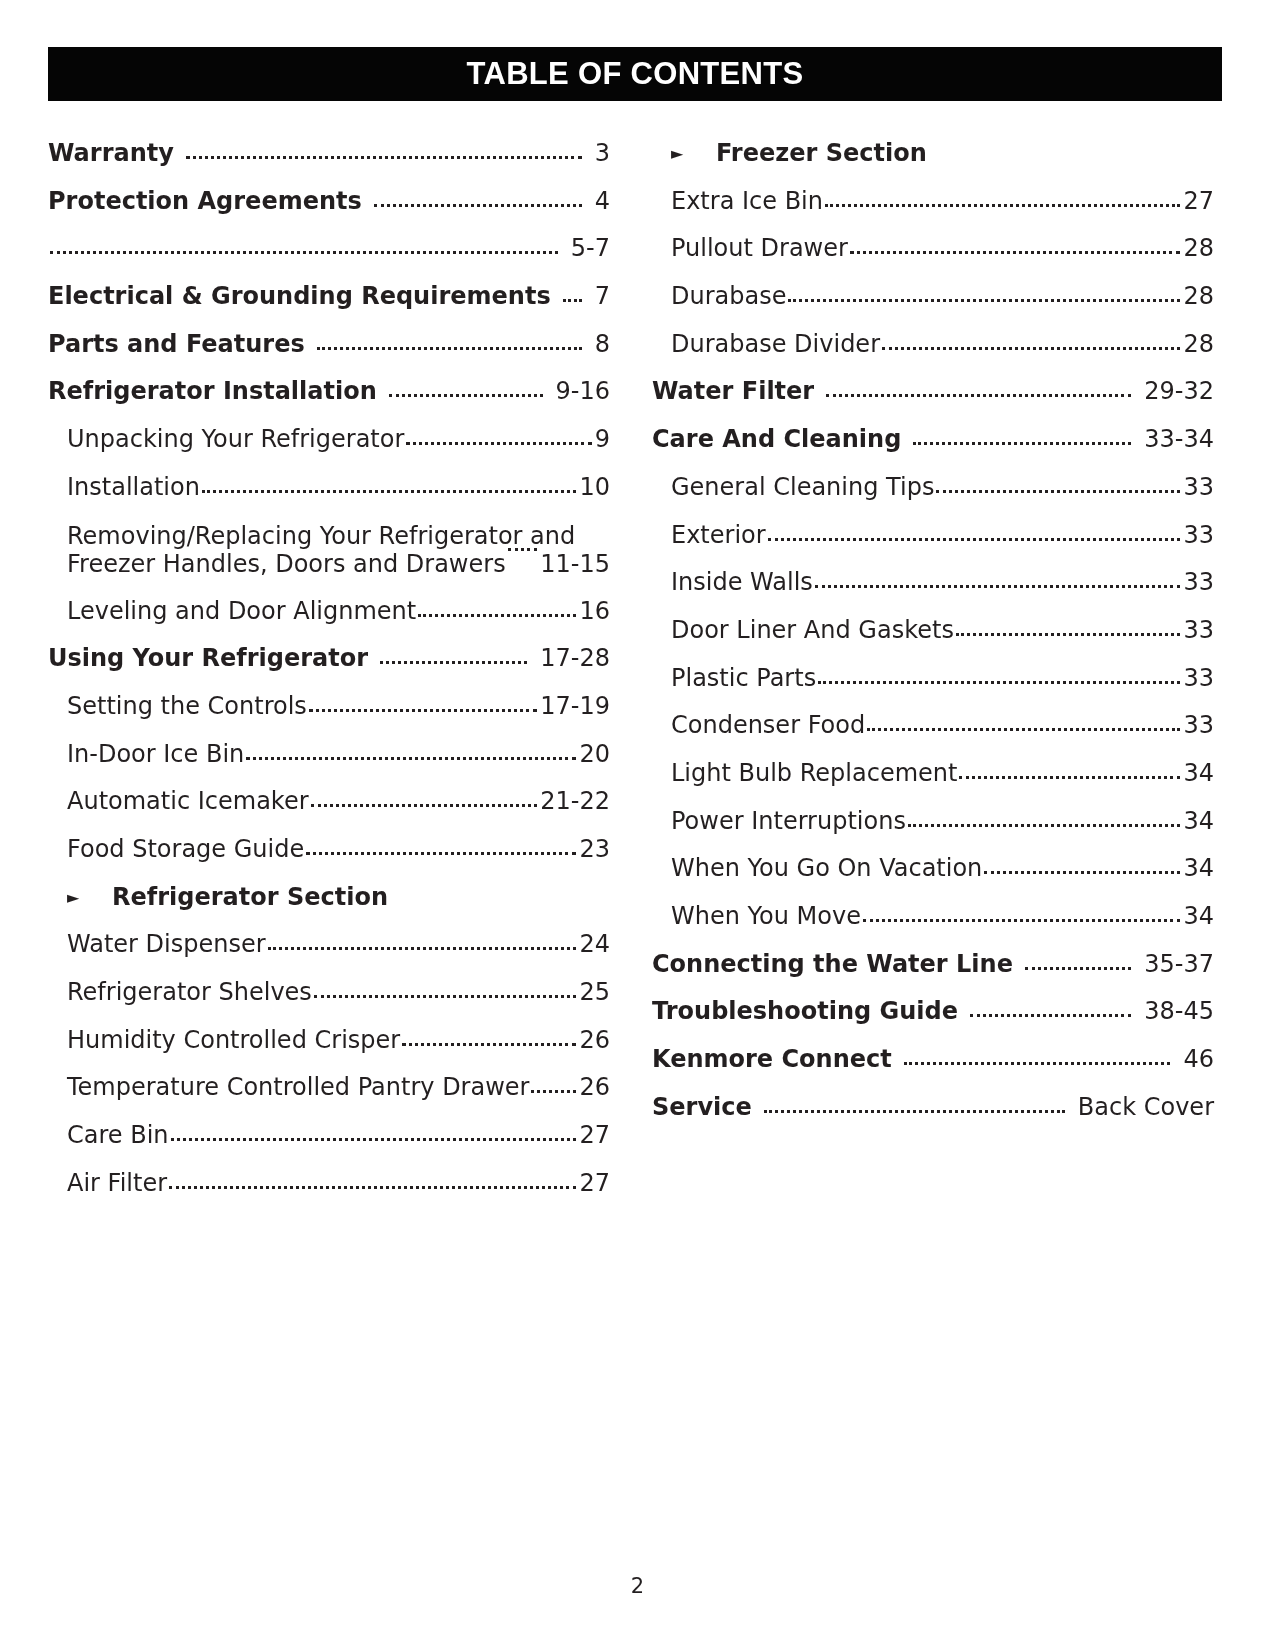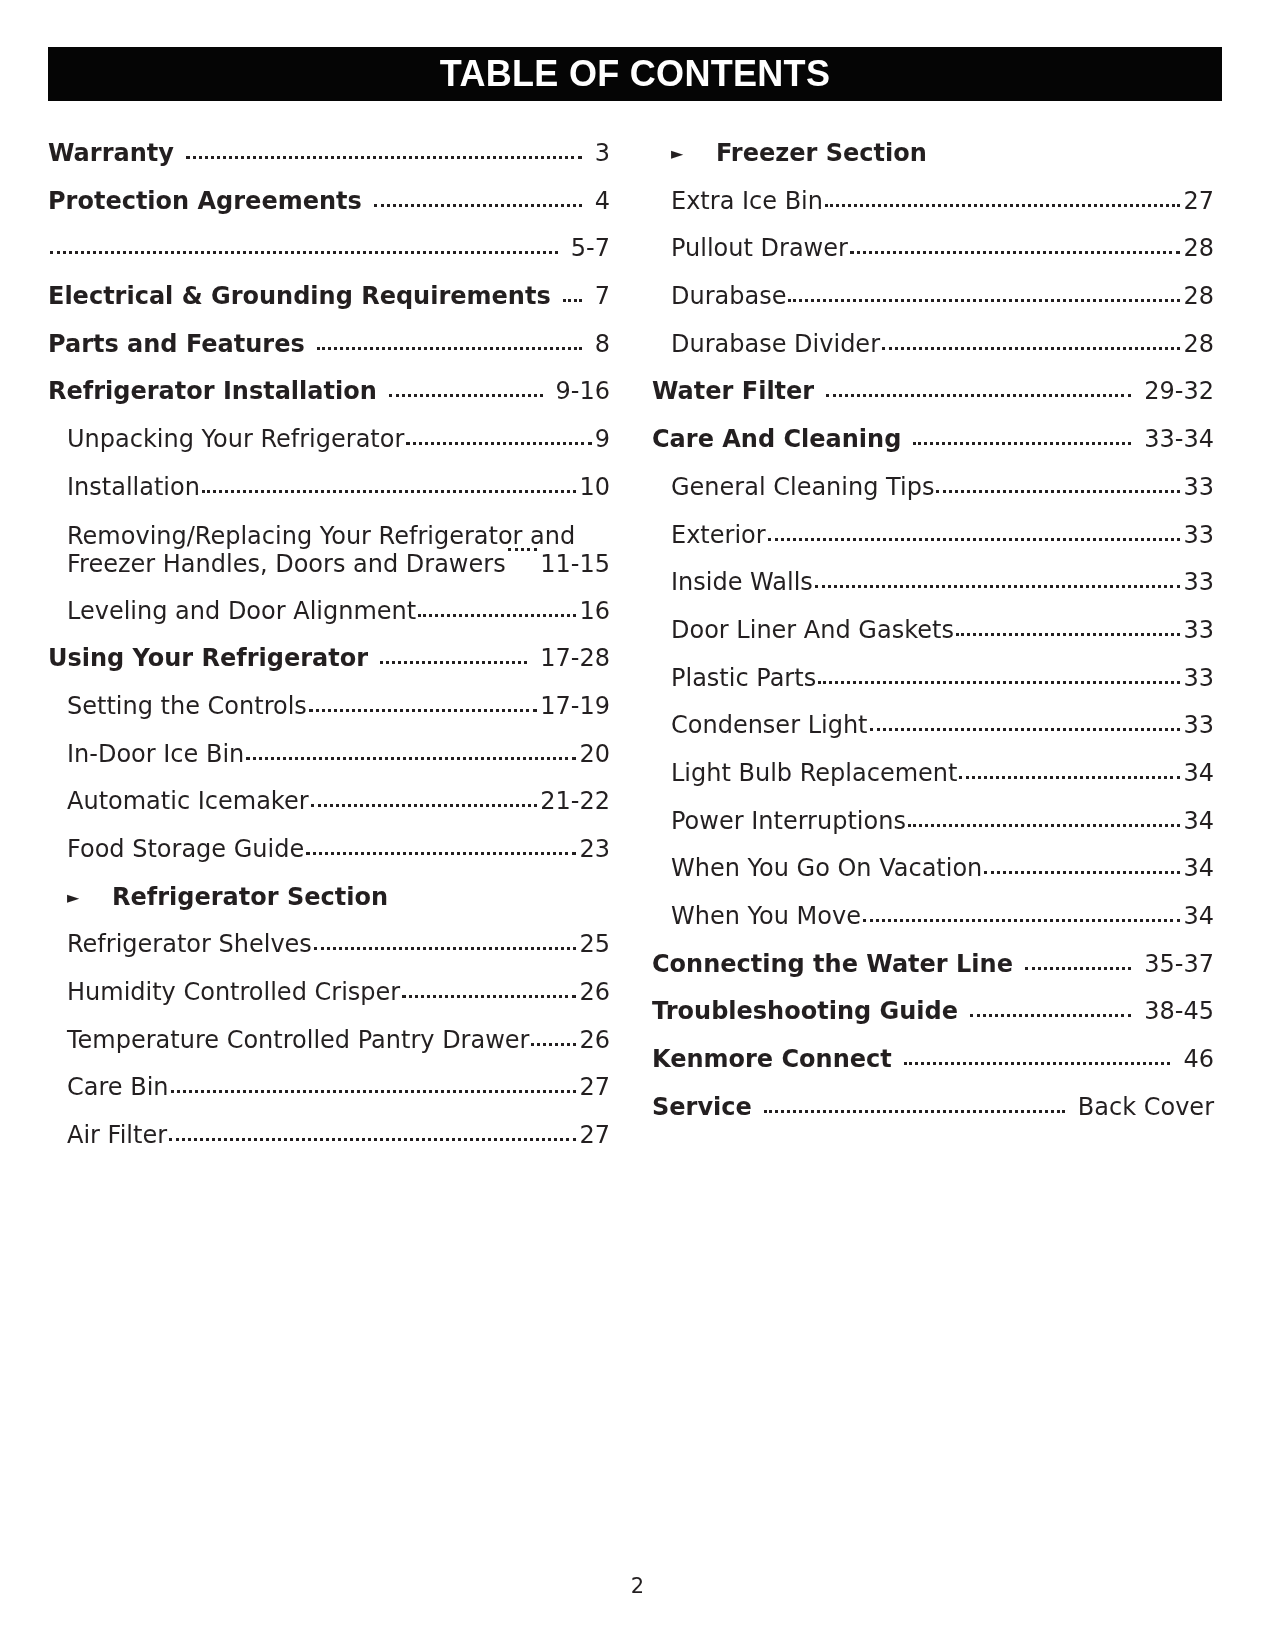--- a/index.html
+++ b/index.html
@@ -6,21 +6,21 @@
   body {
     width: 1275px; height: 1650px; position: relative; overflow: hidden;
     font-family: "DejaVu Sans", "Liberation Sans", sans-serif;
     color: #231f20;
   }
   .header {
     position: absolute; left: 48px; top: 47px; width: 1174px; height: 54px;
     background: #050505; color: #ffffff;
     display: flex; align-items: center; justify-content: center;
     font-family: "Liberation Sans", sans-serif; font-weight: bold;
-    font-size: 36px; letter-spacing: 0.3px;
+    font-size: 31px; letter-spacing: 0.3px;
   }
   .col { position: absolute; top: 130px; }
   .col.left { left: 48px; width: 562px; }
   .col.right { left: 652px; width: 562px; }
   .entry {
     display: flex; align-items: baseline;
     height: 47.7px; font-size: 24px; line-height: 47.7px;
     white-space: nowrap;
   }
   .entry.bold { font-weight: bold; gap: 10px; }
@@ -128,20 +128,25 @@
   <div class="entry sub">
       <span class="label">Food Storage Guide</span>
       <span class="dots"></span>
       <span class="page">23</span>
     </div>
   <div class="section-head">
       <span class="arrow">►</span>
       <span>Refrigerator Section</span>
     </div>
   <div class="entry sub">
+      <span class="label">Water Dispenser</span>
+      <span class="dots"></span>
+      <span class="page">24</span>
+    </div>
+  <div class="entry sub">
       <span class="label">Refrigerator Shelves</span>
       <span class="dots"></span>
       <span class="page">25</span>
     </div>
   <div class="entry sub">
       <span class="label">Humidity Controlled Crisper</span>
       <span class="dots"></span>
       <span class="page">26</span>
     </div>
   <div class="entry sub">
@@ -215,21 +220,21 @@
       <span class="label">Door Liner And Gaskets</span>
       <span class="dots"></span>
       <span class="page">33</span>
     </div>
   <div class="entry sub">
       <span class="label">Plastic Parts</span>
       <span class="dots"></span>
       <span class="page">33</span>
     </div>
   <div class="entry sub">
-      <span class="label">Condenser Light</span>
+      <span class="label">Condenser Food</span>
       <span class="dots"></span>
       <span class="page">33</span>
     </div>
   <div class="entry sub">
       <span class="label">Light Bulb Replacement</span>
       <span class="dots"></span>
       <span class="page">34</span>
     </div>
   <div class="entry sub">
       <span class="label">Power Interruptions</span>

